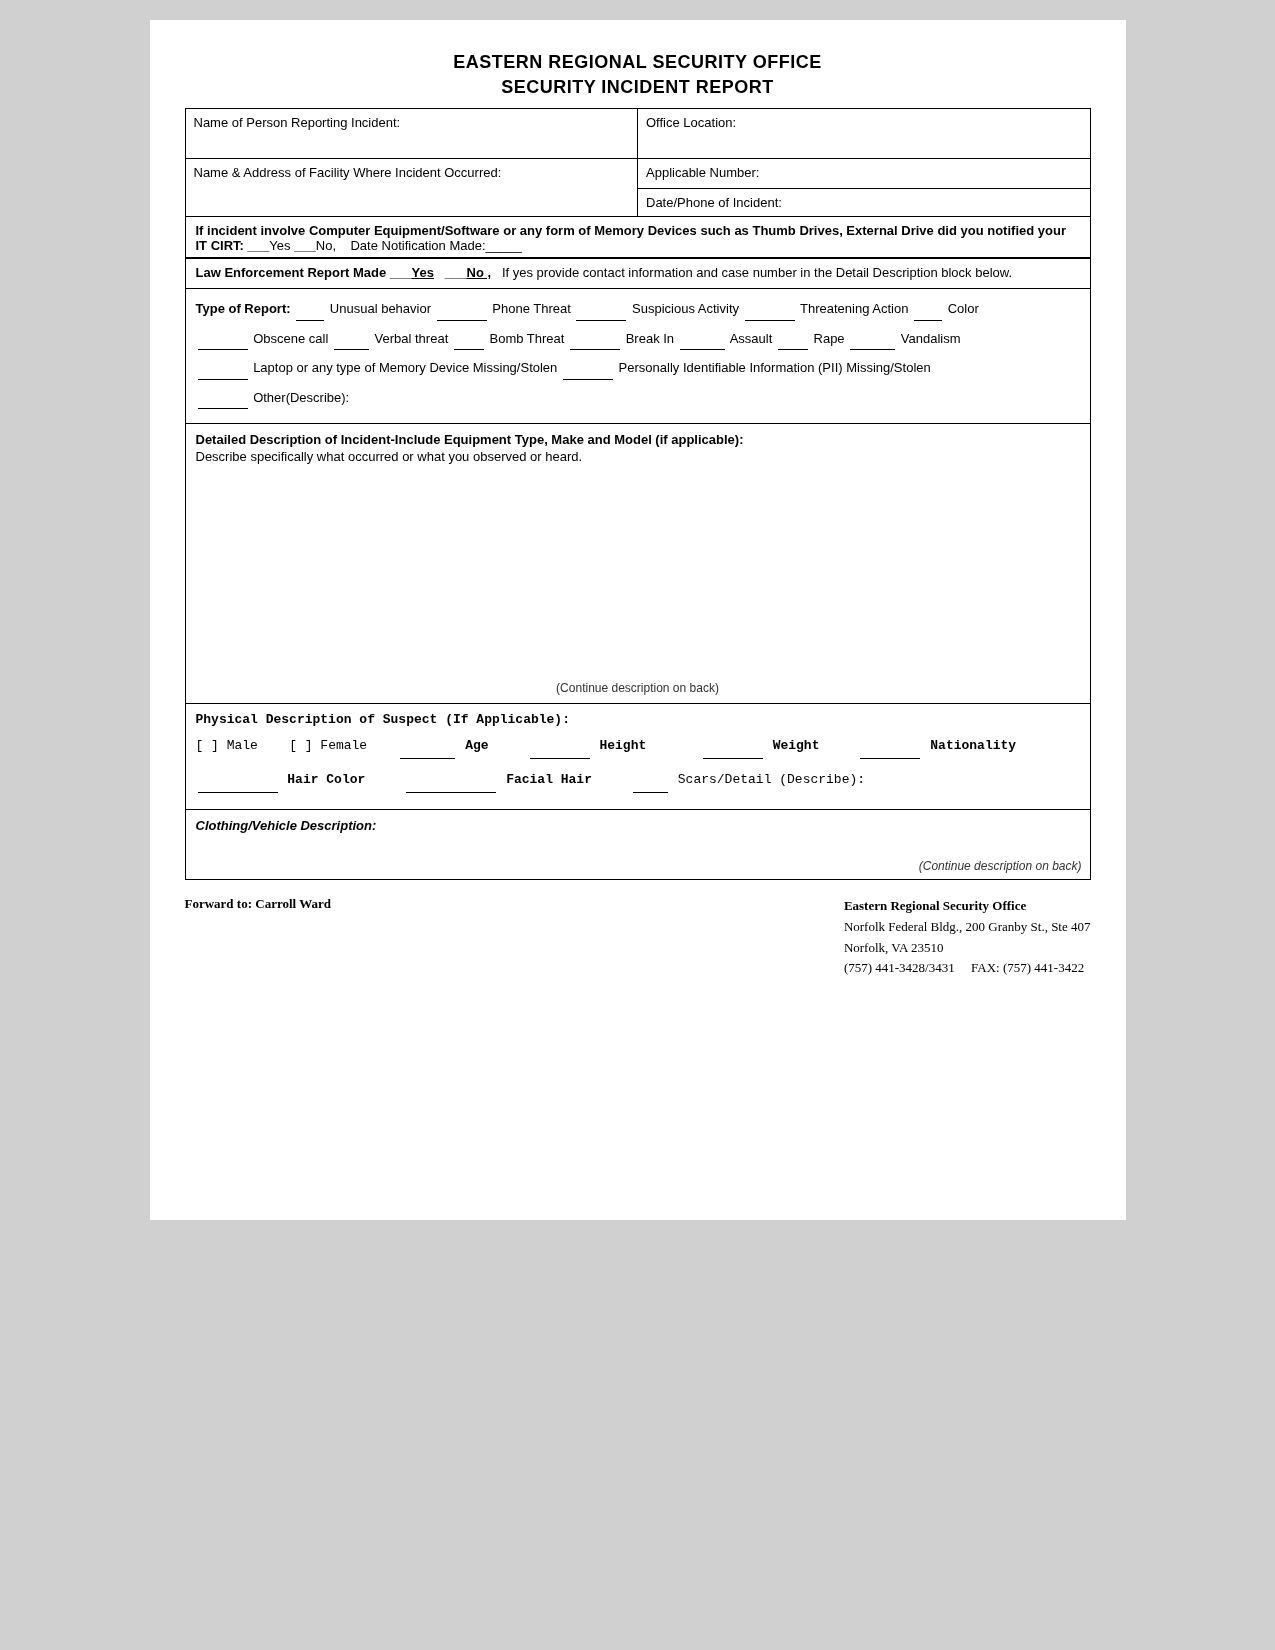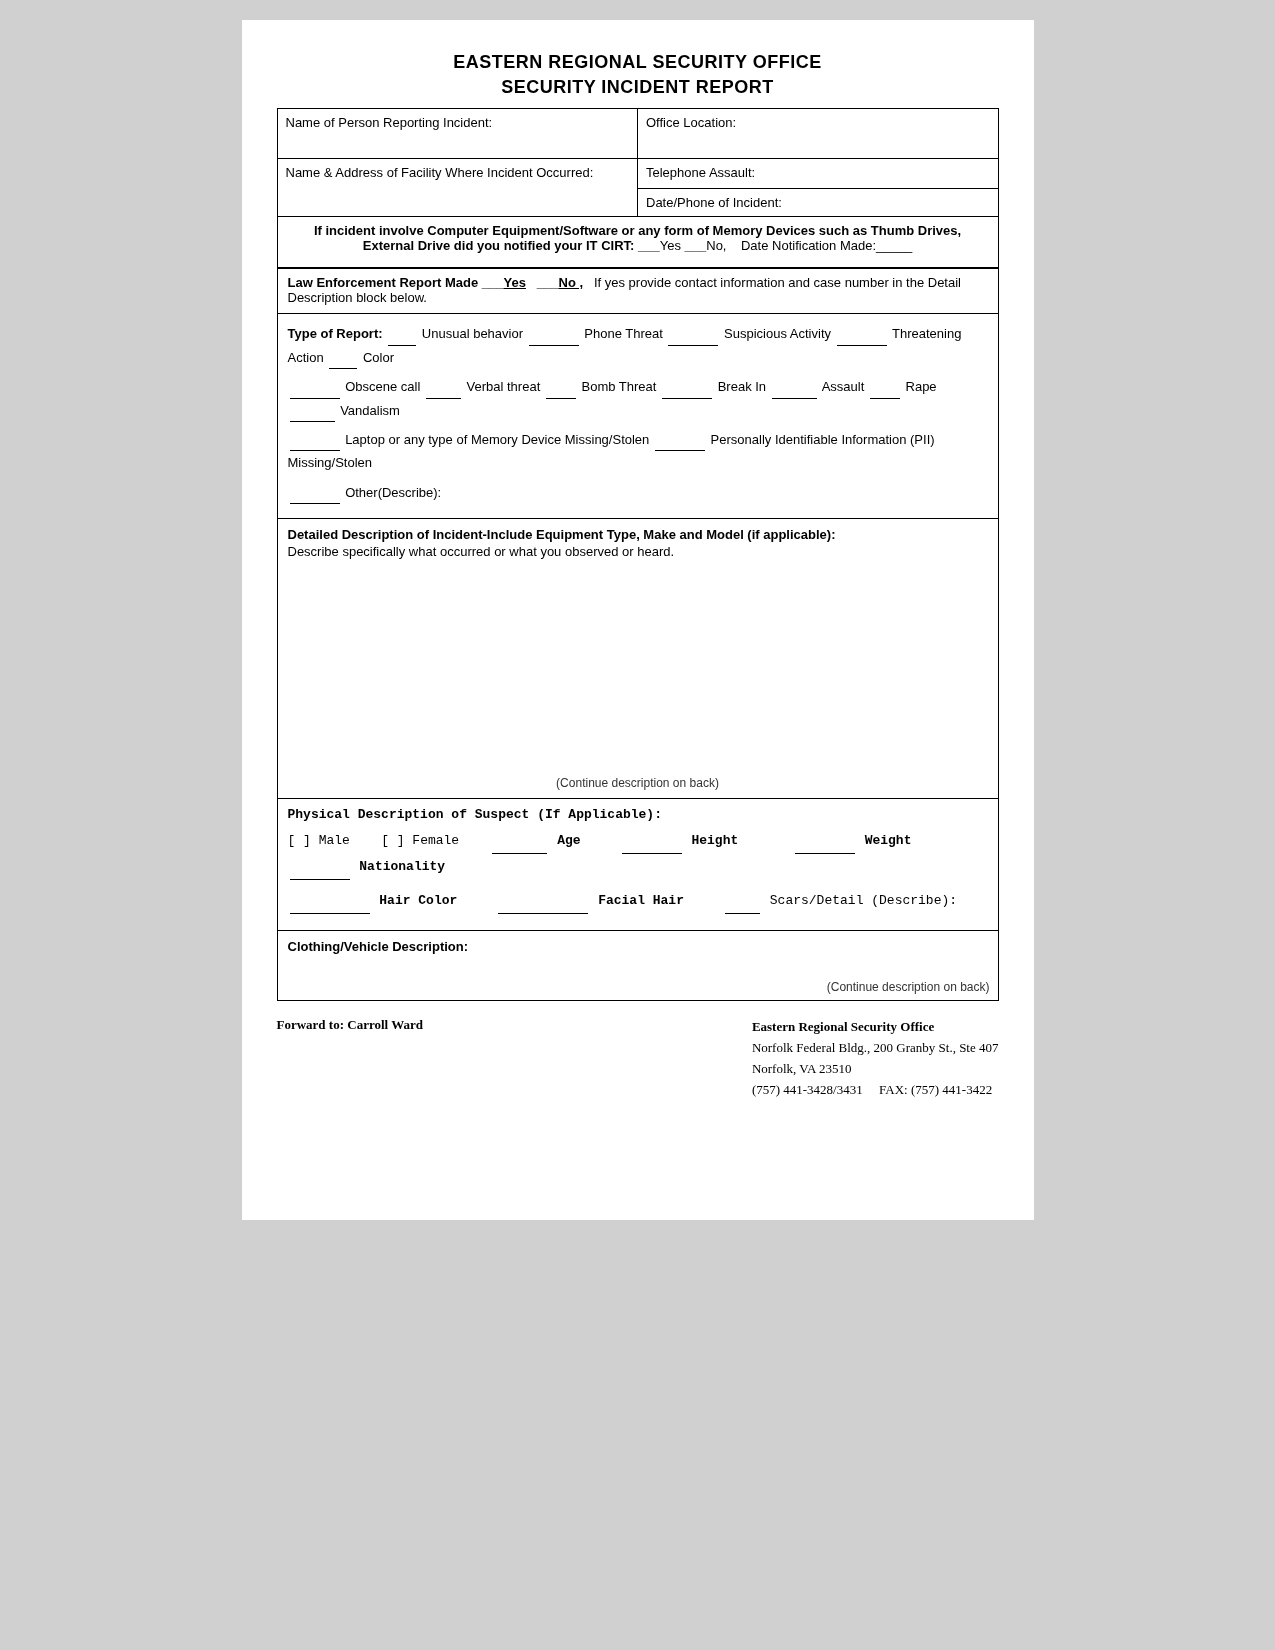--- a/index.html
+++ b/index.html
@@ -11,21 +11,21 @@
     body {
       background: #d0d0d0;
       display: flex;
       justify-content: center;
       align-items: flex-start;
       padding: 20px;
       font-family: Arial, sans-serif;
     }
 
     .page {
-      width: 792px;
+      width: 976px;
       min-height: 1200px;
       background: #fff;
       padding: 30px 35px 20px 35px;
       position: relative;
     }
 
     .title-block {
       text-align: center;
       margin-bottom: 8px;
     }
@@ -139,20 +139,21 @@
       line-height: 2;
     }
 
     .clothing-section {
       border: 1.5px solid #000;
       border-top: none;
       padding: 8px 10px;
       font-size: 13px;
       min-height: 70px;
       position: relative;
+      font-style: italic;
     }
 
     .clothing-section .continue-note-right {
       position: absolute;
       bottom: 6px;
       right: 8px;
       font-size: 12px;
       color: #333;
     }
 
@@ -205,33 +206,33 @@
       </td>
       <td style="width:50%; height:50px;">
         <span class="label">Office Location:</span>
       </td>
     </tr>
     <tr>
       <td rowspan="2" style="vertical-align:top; padding-top:6px;">
         <span class="label">Name &amp; Address of Facility Where Incident Occurred:</span>
       </td>
       <td style="border-bottom:1px solid #000; padding-bottom:8px;">
-        <span class="label">Telephone Assault:</span>
+        <span class="label">Applicable Number:</span>
       </td>
     </tr>
     <tr>
       <td>
         <span class="label">Date/Phone of Incident:</span>
       </td>
     </tr>
   </tbody>
     </table>
 
 
-  <div class="section" style="padding-top:6px; padding-bottom:10px;text-align:center;">
+  <div class="section" style="padding-top:6px; padding-bottom:0;">
     <p>
       <span class="bold">If incident involve Computer Equipment/Software or any form of Memory Devices such as Thumb Drives, External Drive did you notified your IT CIRT:</span>
       <span class="bold"> ___</span><span>Yes</span>
       <span class="bold"> ___</span><span>No,</span>
       &nbsp;&nbsp;
       <span>Date Notification Made:</span><span>_____</span>
     </p>
   </div>
 
   <div class="section section-law divider" style="padding-top:6px; padding-bottom:6px;">

